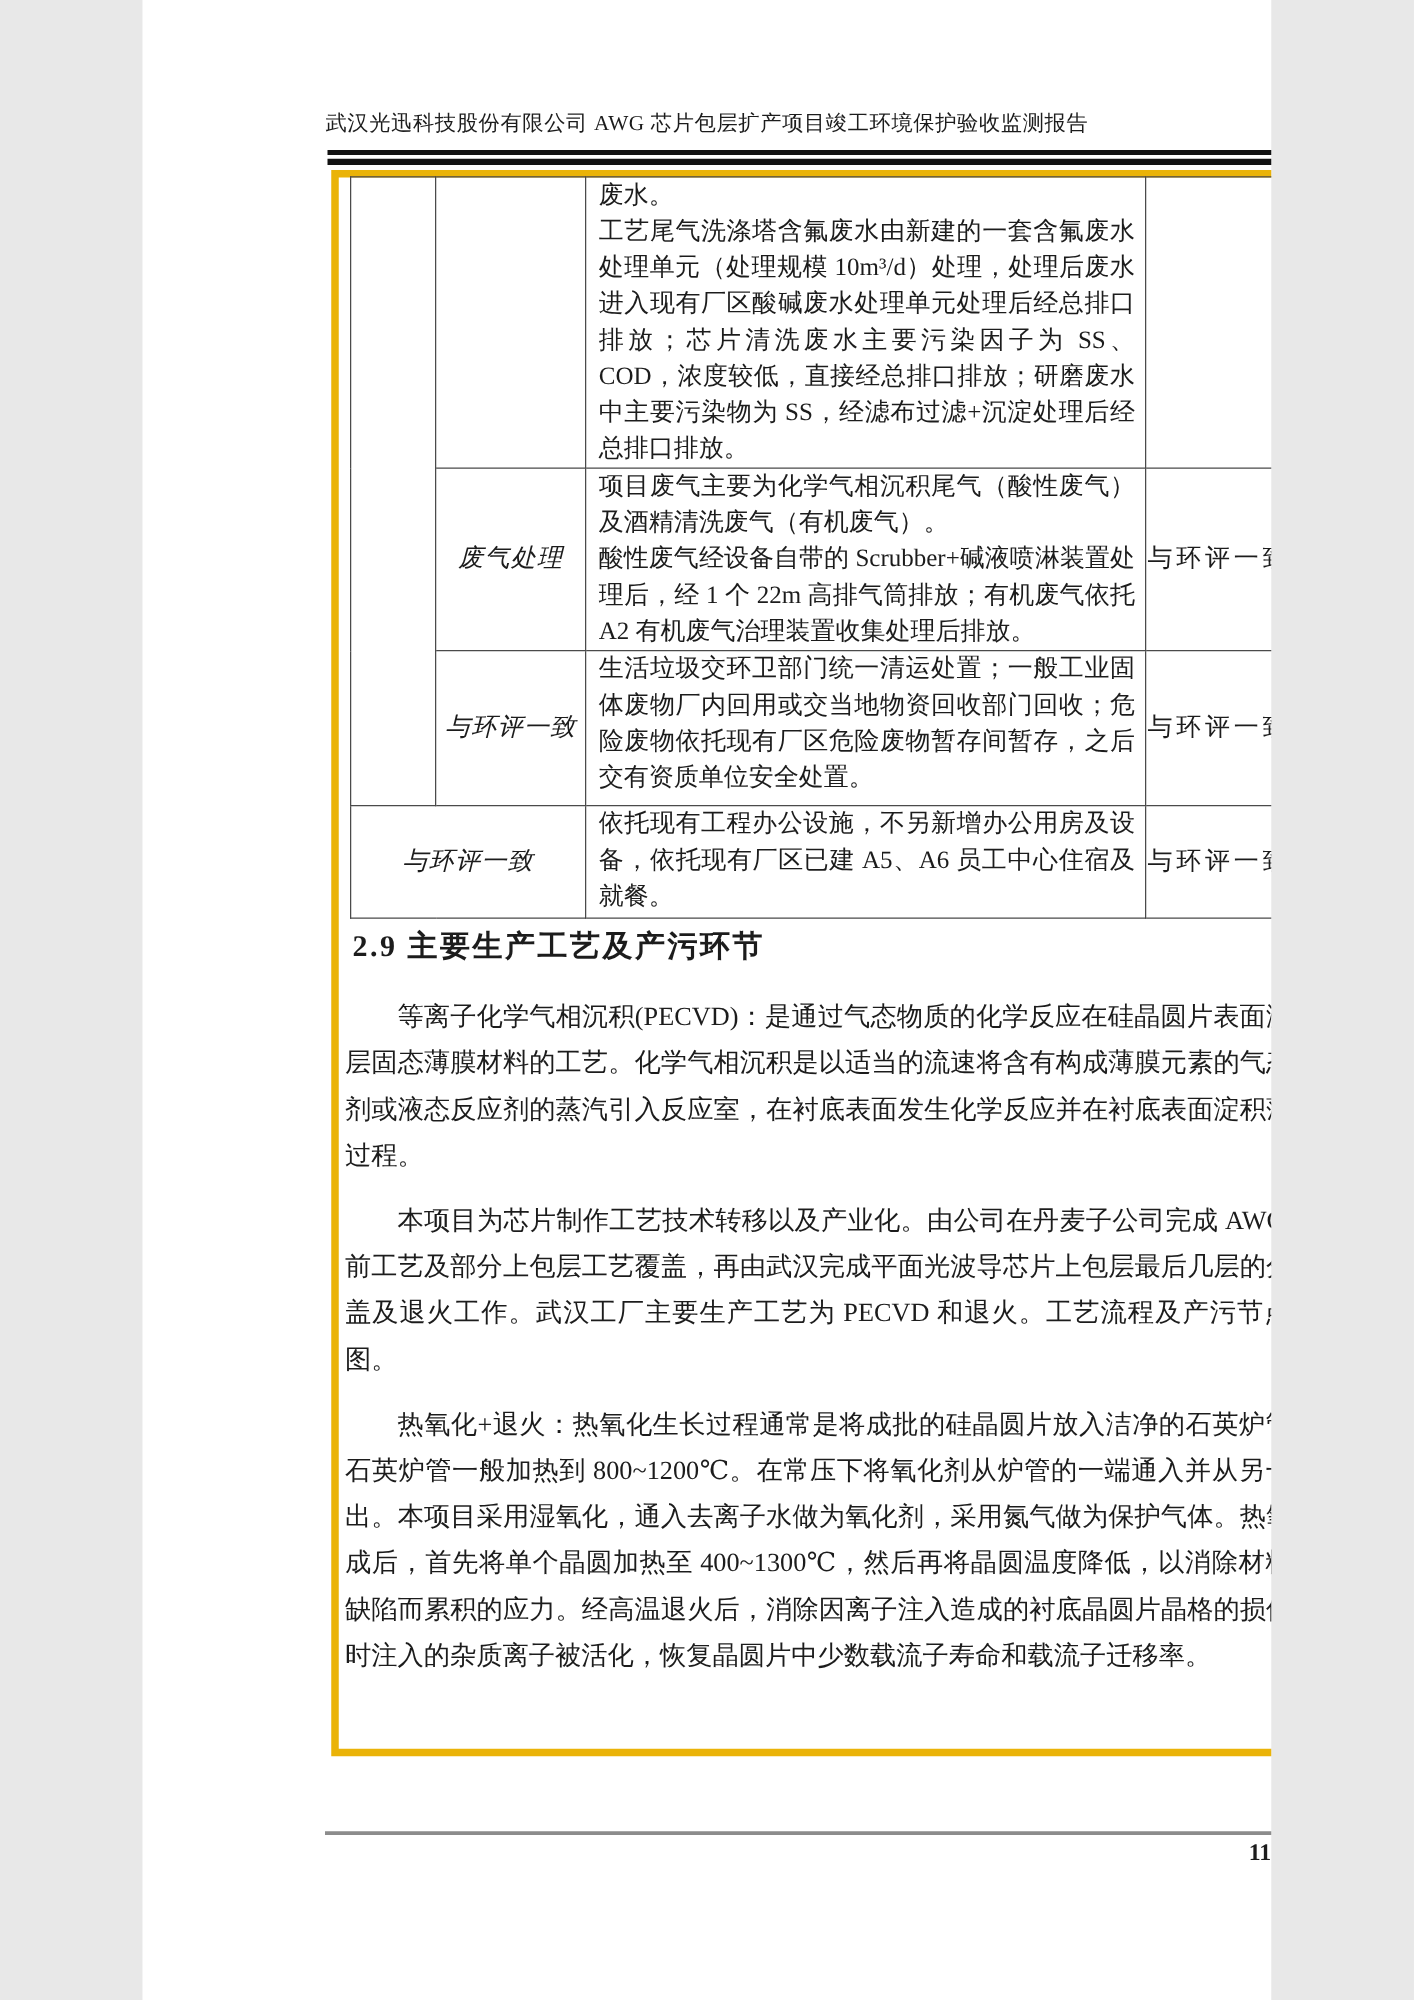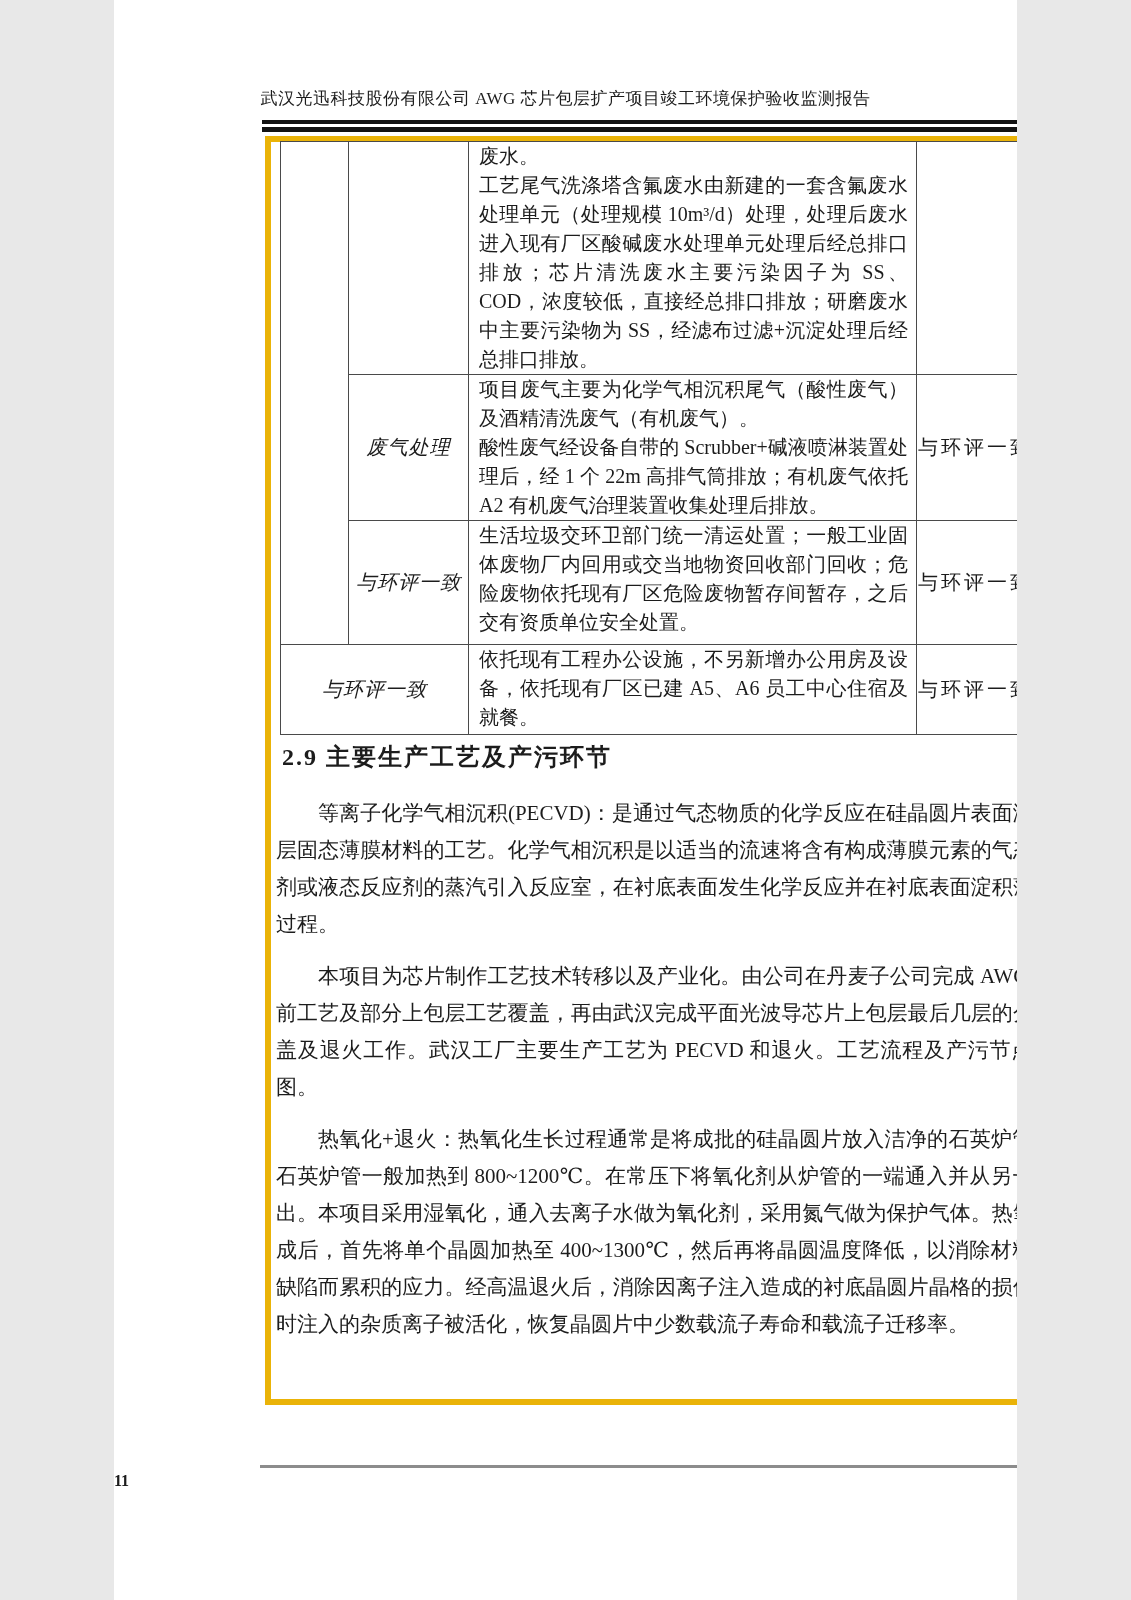--- a/index.html
+++ b/index.html
@@ -105,22 +105,22 @@
     left: 146px;
     width: 832px;
     height: 3px;
     background: #8c8c8c;
   }
   .page-number {
     position: absolute;
     top: 1472px;
     left: 0;
     width: 100%;
-    text-align: left;
-    font-size: 16px;
+    text-align: right;
+    font-size: 19px;
     font-weight: bold;
   }
 </style>
 </head>
 <body>
 
 <div class="page">
 
   <div class="header-title">武汉光迅科技股份有限公司 AWG 芯片包层扩产项目竣工环境保护验收监测报告</div>
 

